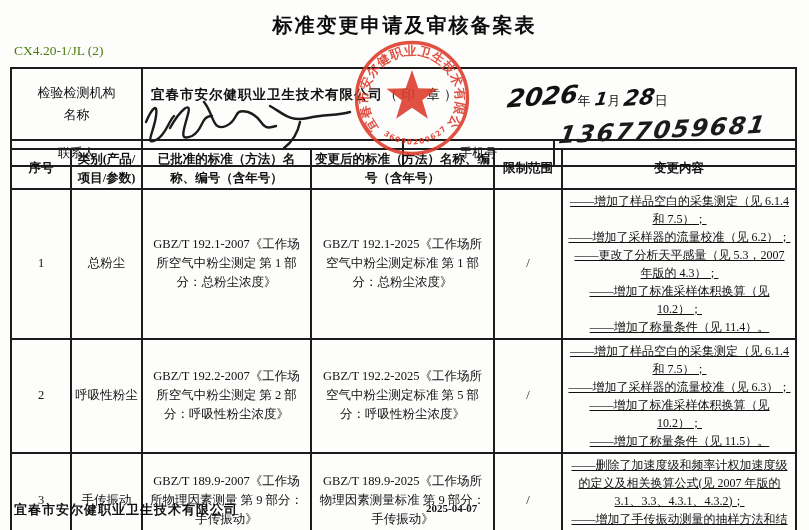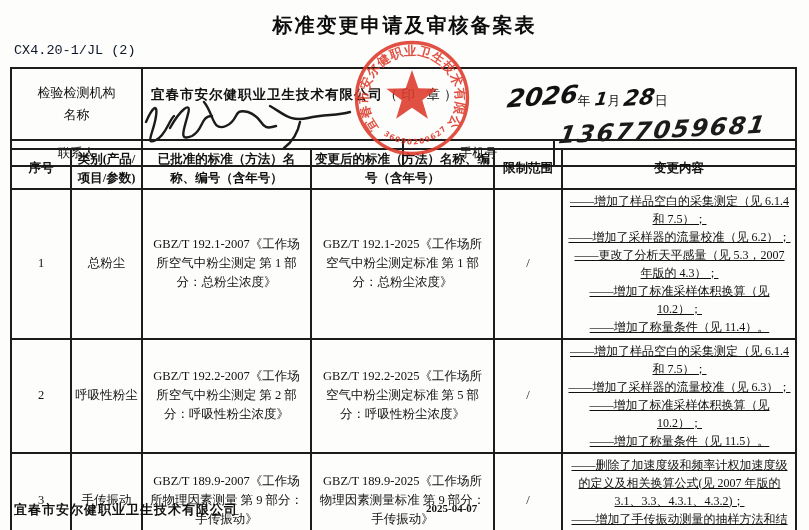--- a/index.html
+++ b/index.html
@@ -7,22 +7,22 @@
     position:relative;width:809px;height:530px;background:#fdfdfc;
     font-family:"Liberation Serif","DejaVu Sans",serif;color:#111;
     overflow:hidden;margin:0 auto;
   }
   .doc-title{
     position:absolute;top:12px;left:0;width:100%;text-align:center;
     font-family:"Liberation Sans","DejaVu Sans",sans-serif;
     font-weight:bold;font-size:20px;letter-spacing:2px;color:#0d0d0d;
   }
   .doc-code{
-    position:absolute;top:43px;left:14px;font-size:13.5px;color:#0f172a;
-    font-family:Liberation Mono, monospace;
+    position:absolute;top:43px;left:14px;font-size:13.5px;color:#4d7c0f;
+    font-family:Liberation Serif, serif;
   }
   table{border-collapse:collapse;table-layout:fixed;position:absolute;left:10px;}
   td,th{border:2px solid #1c1c1c;padding:0 3px;font-weight:normal;
     font-size:12.5px;line-height:1.35;overflow:hidden;}
   
   #headerTable{top:67px;width:785px;}
   #headerTable td{text-align:center;vertical-align:middle;}
   .org-label{font-size:13px;line-height:1.7;}
   .org-value{text-align:left !important;position:relative;}
   .org-name{position:absolute;left:8px;top:17px;font-size:13.5px;letter-spacing:1px;font-weight:bold;}

